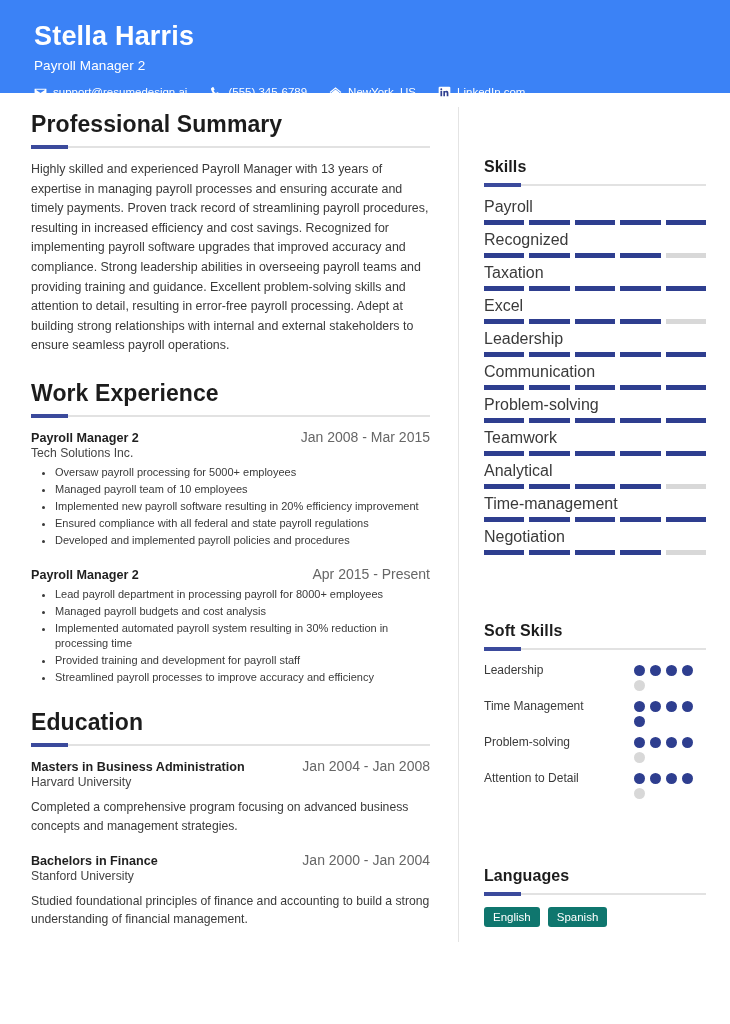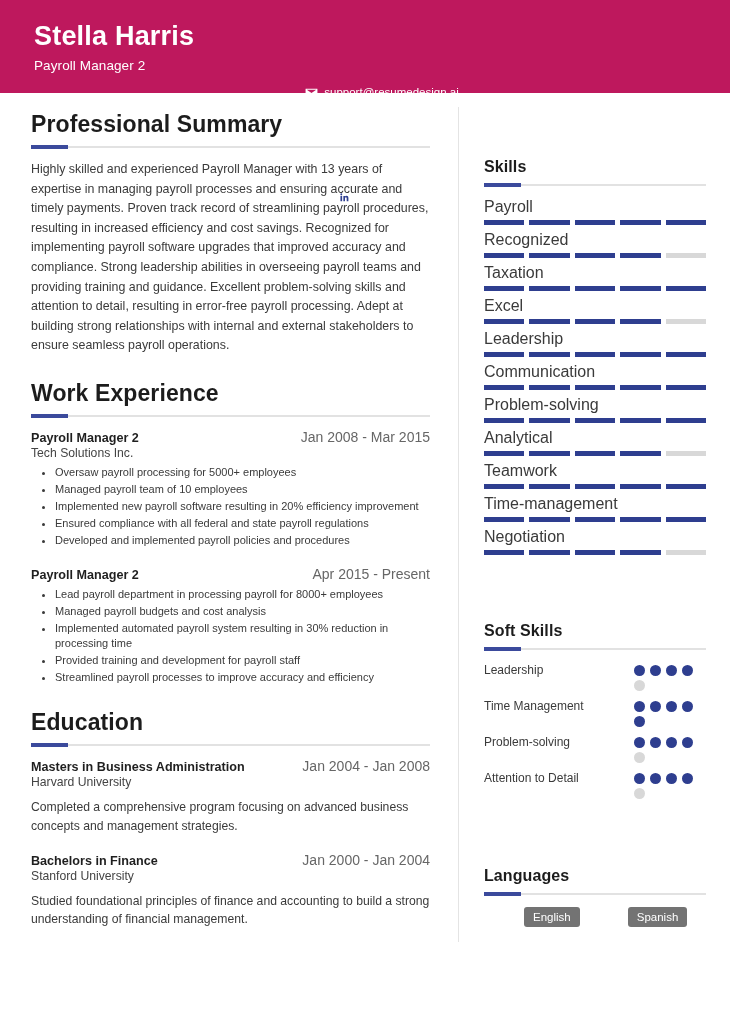--- a/index.html
+++ b/index.html
@@ -10,21 +10,21 @@
     width: 730px;
     height: 1024px;
     background: #ffffff;
     font-family: "Liberation Sans", sans-serif;
     color: #2b2b2b;
     overflow: hidden;
   }
 
   
   .header {
-    background: #be185d;
+    background: #3b82f6;
     color: #ffffff;
     padding: 22px 0 18px 34px;
     height: 93px;
     box-sizing: border-box;
   }
   .name {
     font-size: 27px;
     font-weight: bold;
     letter-spacing: 0.2px;
     line-height: 1.1;
@@ -34,21 +34,20 @@
     font-size: 13.5px;
     font-weight: normal;
     margin: 0 0 13px 0;
     letter-spacing: 0.1px;
   }
   .contact-row {
     display: flex;
     align-items: center;
     gap: 22px;
     font-size: 11.5px;
-    flex-direction: column;
   }
   .contact-item {
     display: flex;
     align-items: center;
     gap: 6px;
     white-space: nowrap;
   }
   .contact-item svg { display: block; }
 
   
@@ -198,26 +197,25 @@
   .dot.on { background: #2e3e8f; }
 
   
   .lang-list {
     display: flex;
     flex-wrap: wrap;
     gap: 8px;
     margin-top: 2px;
   }
   .lang-chip {
-    background: #737373;
+    background: #0f766e;
     color: #ffffff;
     font-size: 11.5px;
     padding: 4px 9px;
     border-radius: 3px;
-    margin-left: 40px;
   }
 </style>
 </head>
 <body>
 
 <div class="header">
   <div class="name">Stella Harris</div>
   <div class="job-title">Payroll Manager 2</div>
   <div class="contact-row">
 
@@ -414,37 +412,37 @@
             <div class="skill-name">Problem-solving</div>
             <div class="bar">
               <span class="seg on"></span>
               <span class="seg on"></span>
               <span class="seg on"></span>
               <span class="seg on"></span>
               <span class="seg on"></span>
             </div>
           </div>
           <div class="skill-row">
+            <div class="skill-name">Teamwork</div>
+            <div class="bar">
+              <span class="seg on"></span>
+              <span class="seg on"></span>
+              <span class="seg on"></span>
+              <span class="seg on"></span>
+              <span class="seg on"></span>
+            </div>
+          </div>
+          <div class="skill-row">
             <div class="skill-name">Analytical</div>
             <div class="bar">
               <span class="seg on"></span>
               <span class="seg on"></span>
               <span class="seg on"></span>
               <span class="seg on"></span>
               <span class="seg"></span>
-            </div>
-          </div>
-          <div class="skill-row">
-            <div class="skill-name">Teamwork</div>
-            <div class="bar">
-              <span class="seg on"></span>
-              <span class="seg on"></span>
-              <span class="seg on"></span>
-              <span class="seg on"></span>
-              <span class="seg on"></span>
             </div>
           </div>
           <div class="skill-row">
             <div class="skill-name">Time-management</div>
             <div class="bar">
               <span class="seg on"></span>
               <span class="seg on"></span>
               <span class="seg on"></span>
               <span class="seg on"></span>
               <span class="seg on"></span>

